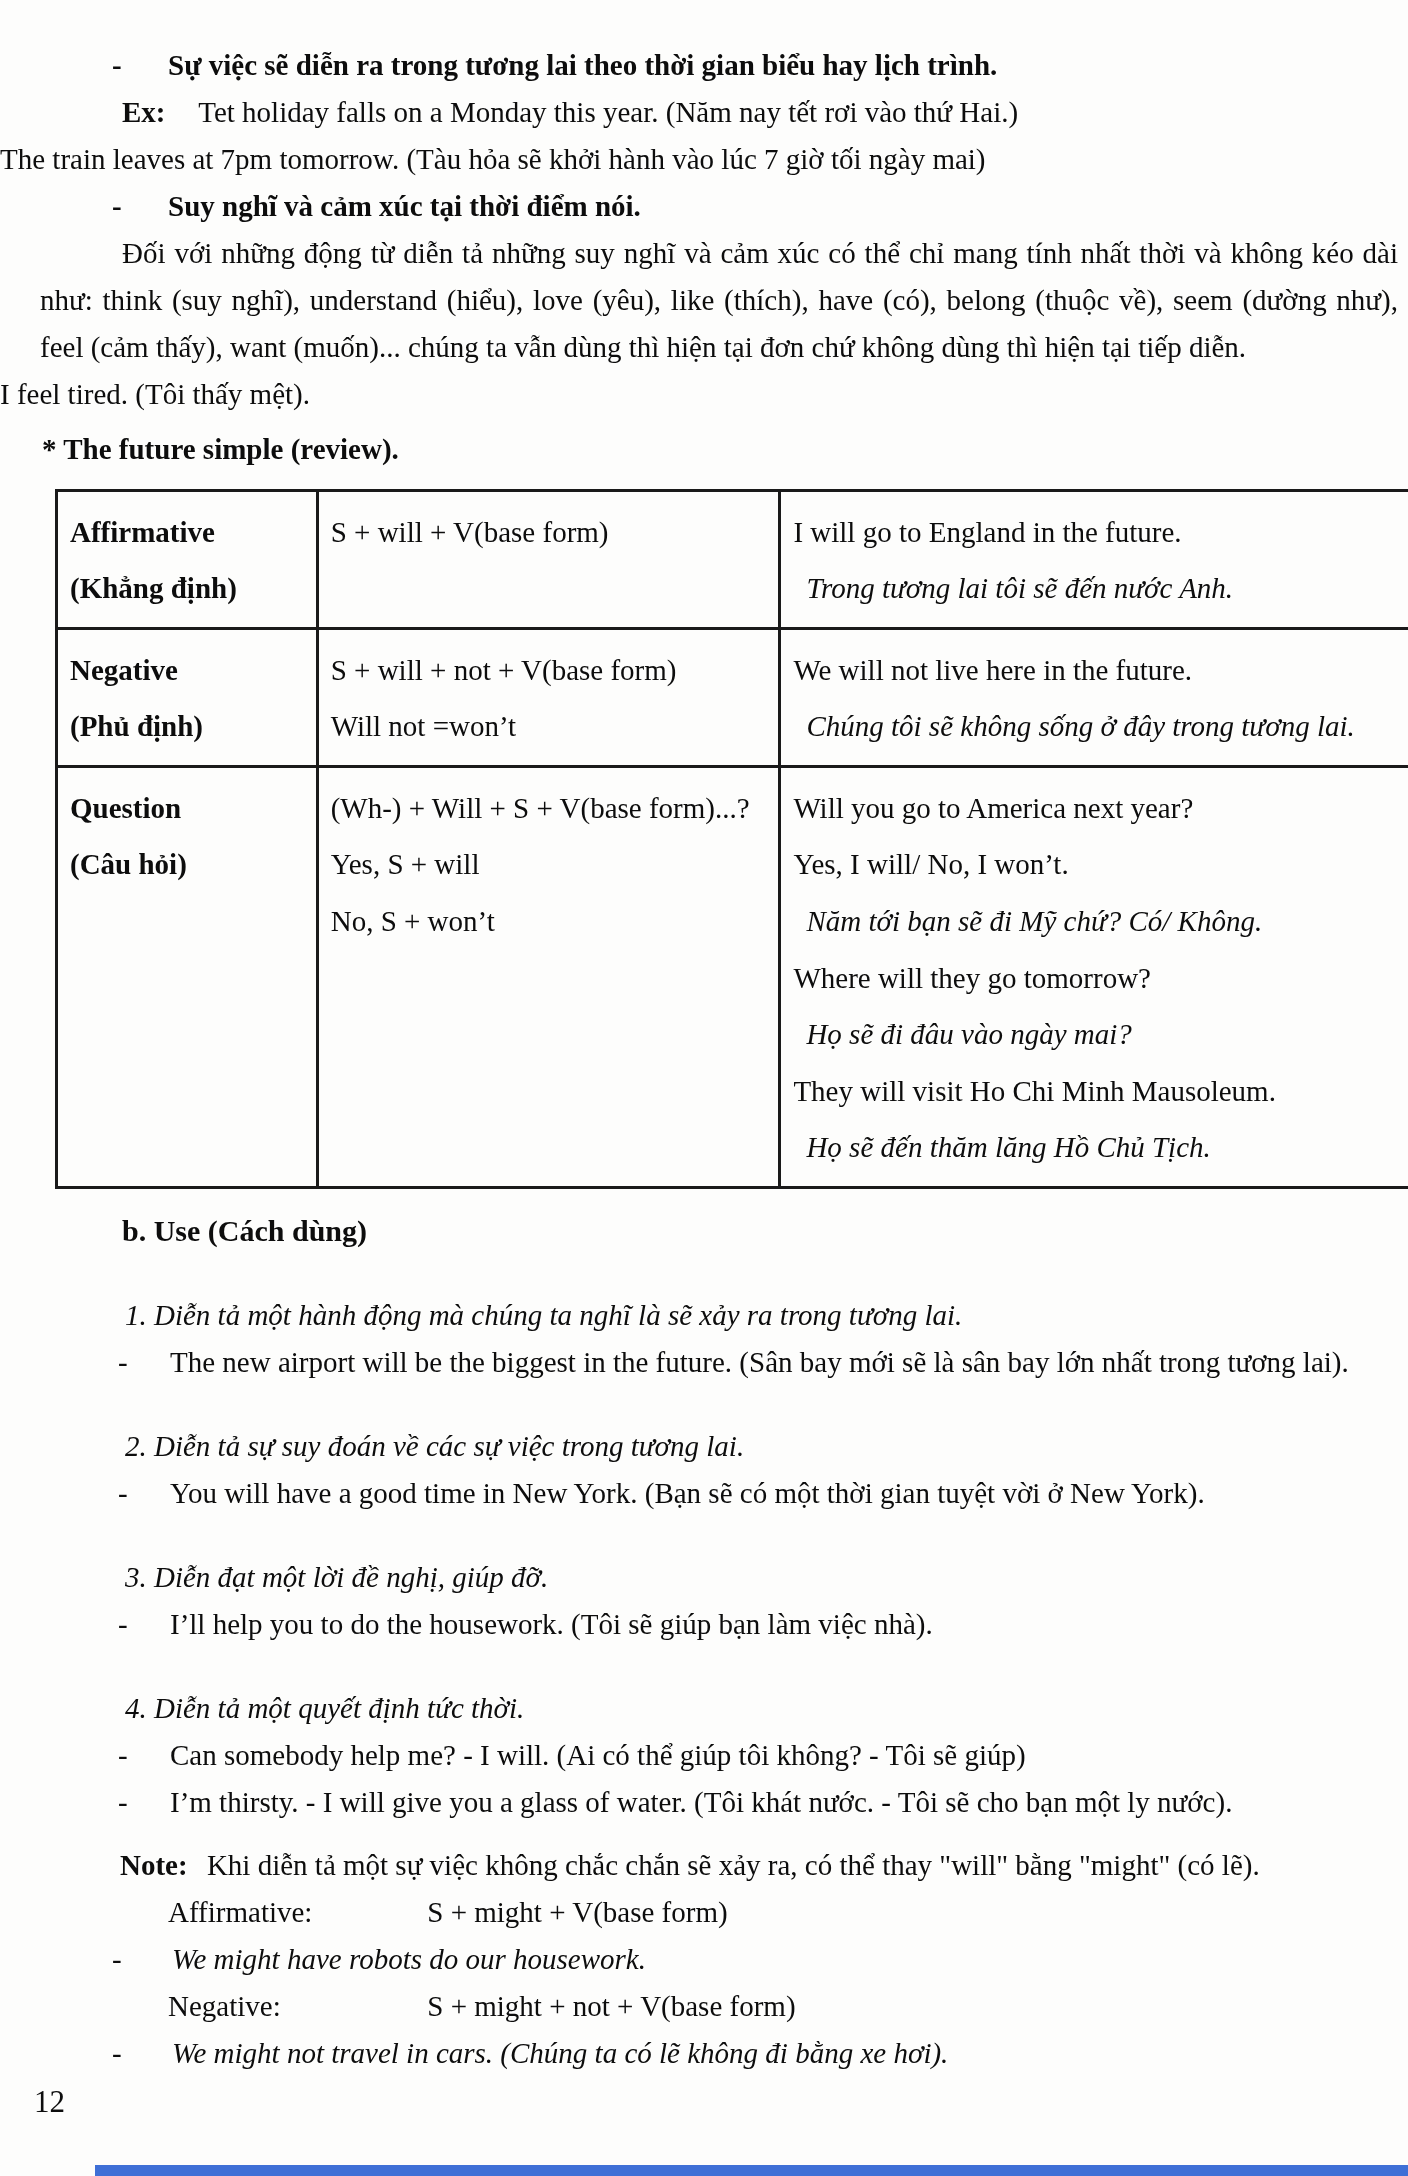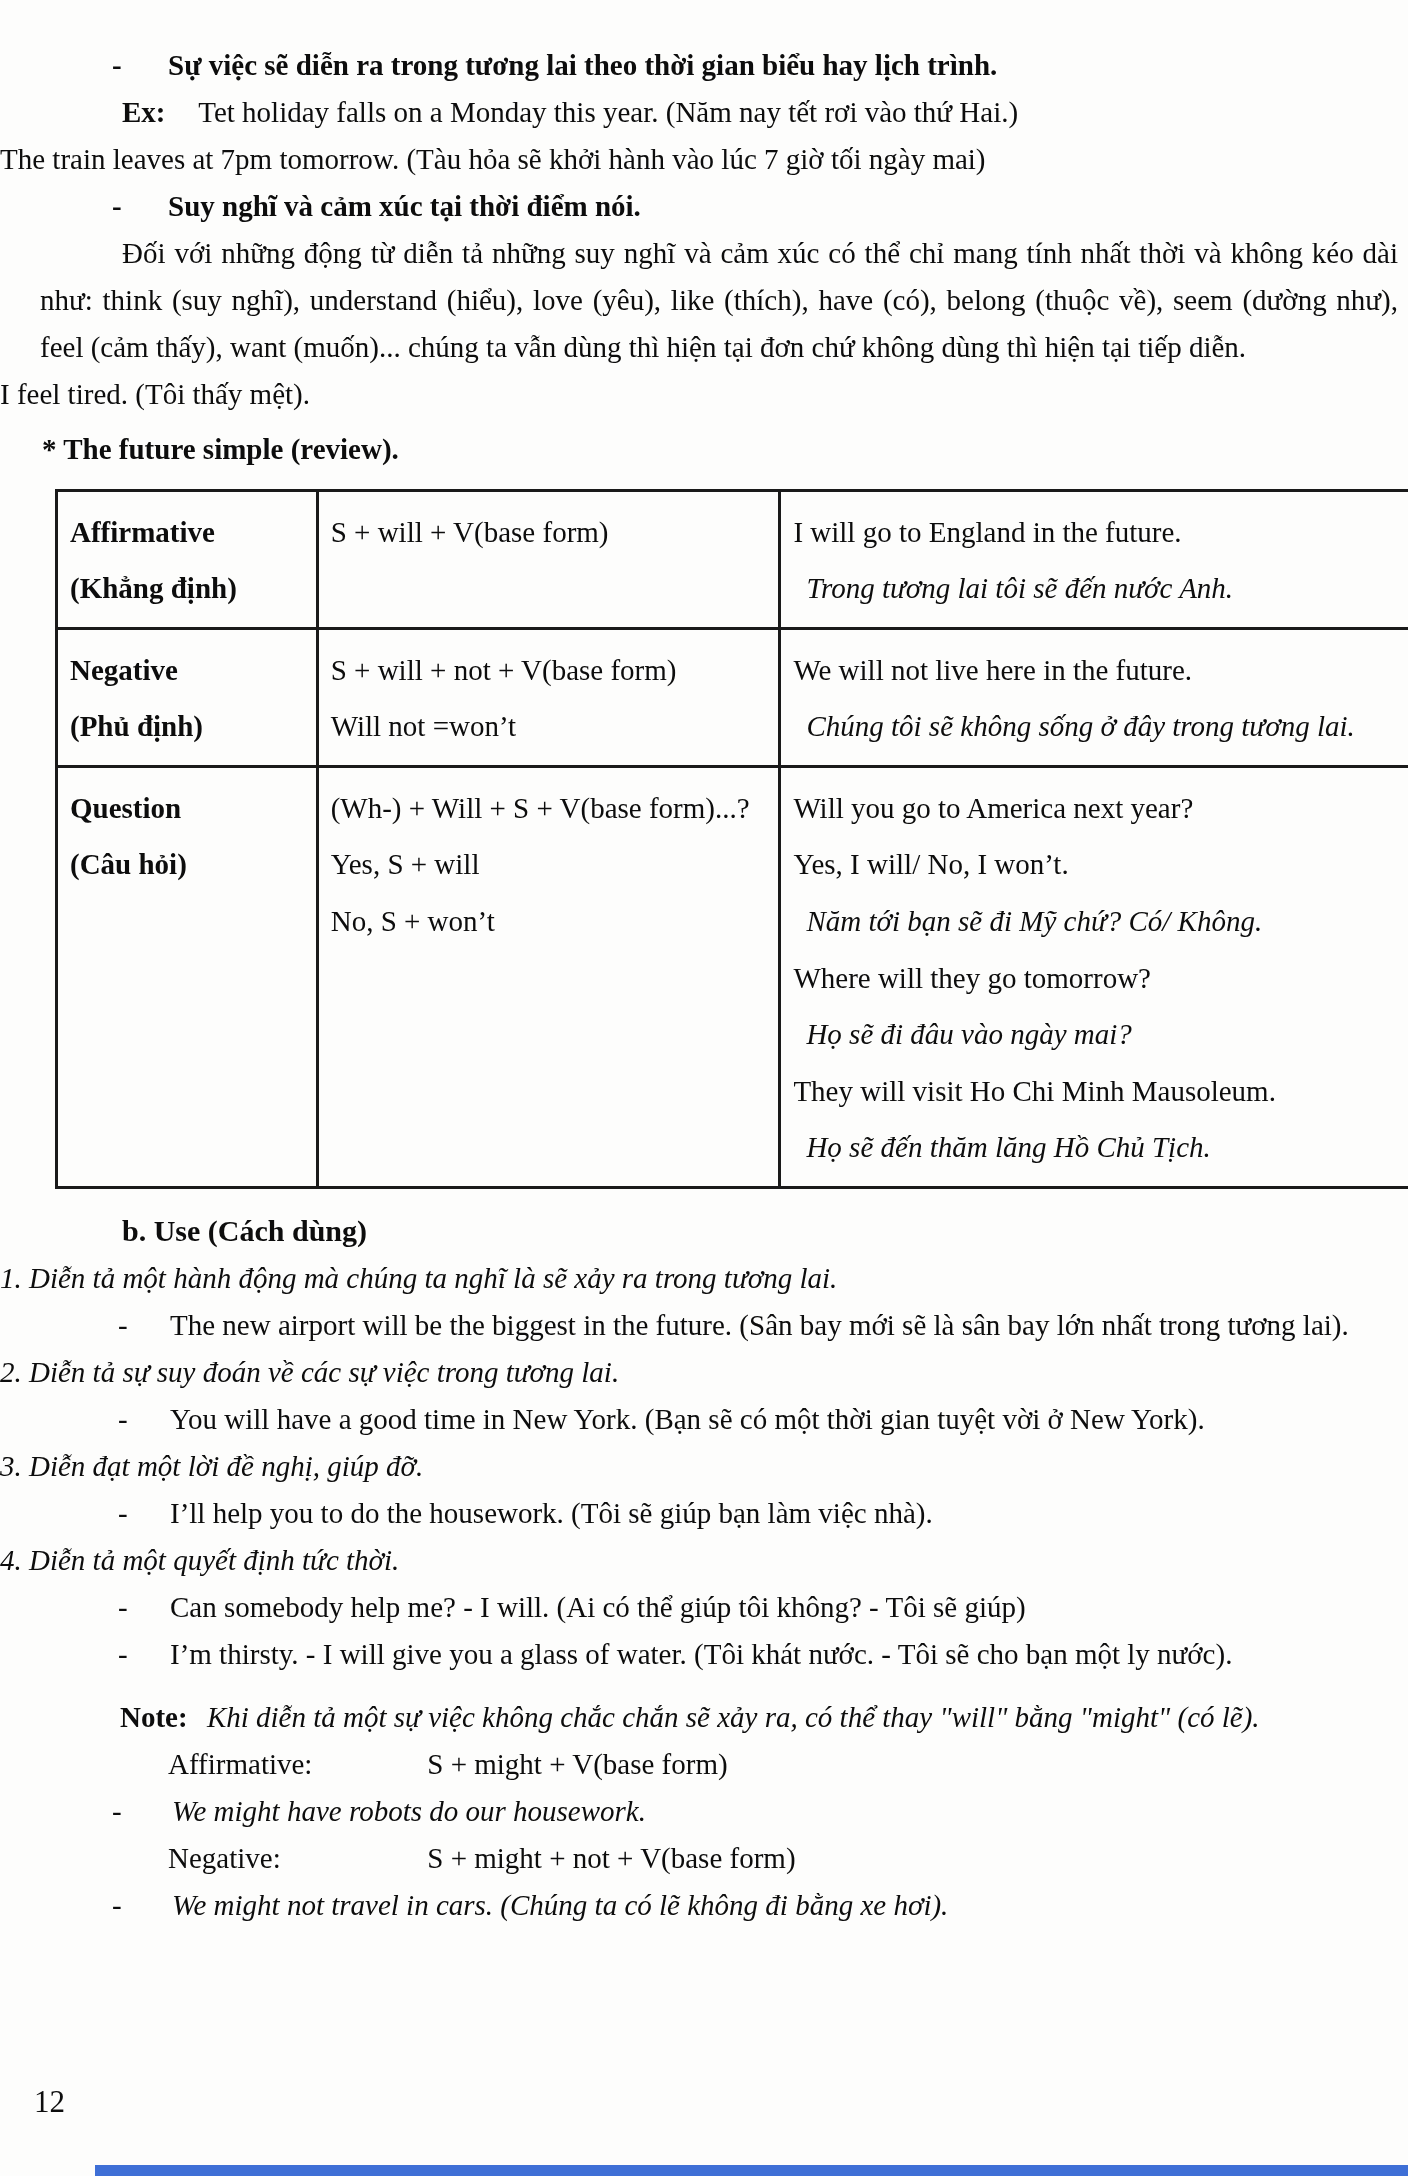--- a/index.html
+++ b/index.html
@@ -40,26 +40,26 @@
     border:3px solid #1a1a1a;
     vertical-align:top;
     padding:12px 12px 10px 12px;
     font-size:29px;
     line-height:1.95;
   }
   td.c-label { width:238px; font-weight:bold; }
   td.c-formula { width:452px; }
   td.c-example { width:650px; }
 
-  .use-item { padding-right:10px; font-style:italic; }
+  .use-item { padding-left:125px; padding-right:10px; font-style:italic;margin-top:37px; }
   .use-ex { padding-left:118px; padding-right:6px; display:grid; grid-template-columns:52px 1fr; }
 
   .note-para { padding-left:28px; padding-right:14px; text-indent:92px; margin-top:16px; }
   .note-para .note-label { font-weight:bold; font-style:normal; margin-right:12px; }
-  .note-para .note-text { font-style:italic; }
+  .note-para .note-text { }
 
   .might-line { padding-left:168px; }
   .might-line .m-label { display:inline-block; min-width:252px; }
   .might-ex { padding-left:112px; display:grid; grid-template-columns:60px 1fr; font-style:italic; }
 
   .page-num { position:absolute; left:34px; bottom:56px; font-size:31px; }
   .bottom-bar { position:absolute; left:95px; right:0; bottom:0; height:11px; }
 </style>
 </head>
 <body>

